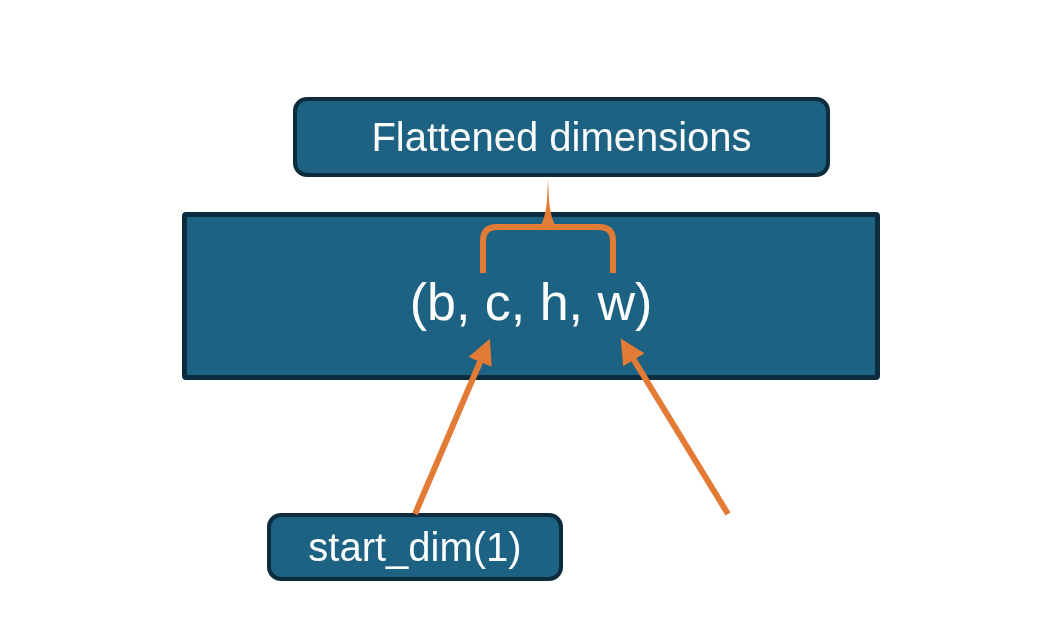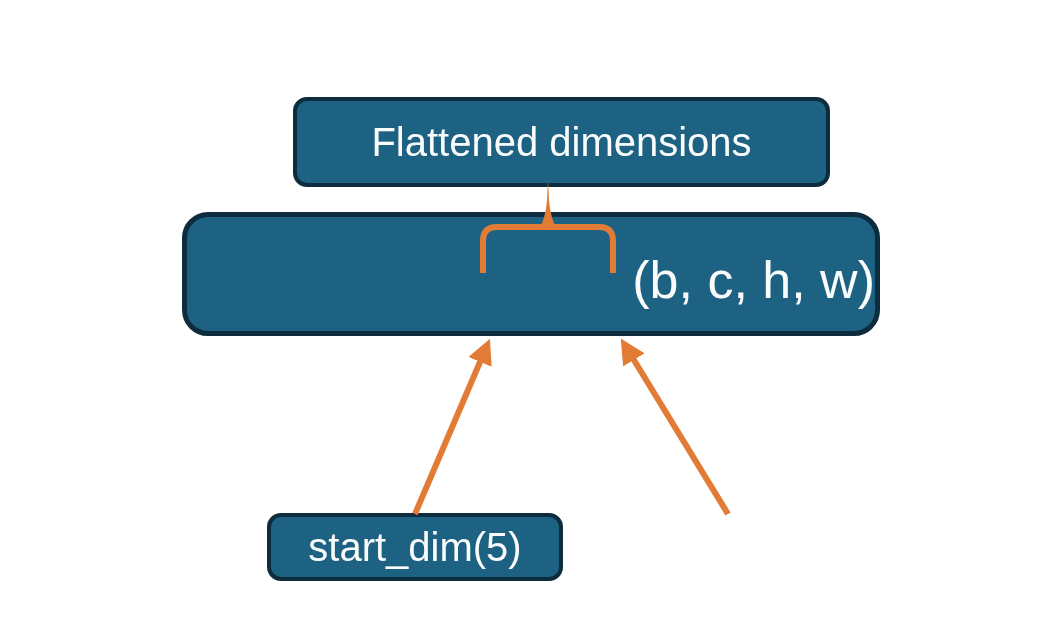--- a/index.html
+++ b/index.html
@@ -32,30 +32,29 @@
     justify-content: center;
     text-align: center;
     white-space: nowrap;
   }
   .node-label {
     display: block;
     line-height: 1;
   }
   .node-flattened {
     left: 293px; top: 97px;
-    width: 537px; height: 90px;
+    width: 537px; height: 80px;
     font-size: 40px;
   }
   .node-tensor {
     left: 182px; top: 212px;
-    width: 698px; height: 124px;
+    width: 698px; height: 168px;
     border-width: 5px;
-    border-radius: 26px;
+    border-radius: 4px;
     font-size: 52px;
-    justify-content: flex-end;
   }
   .node-tensor .node-label { padding-top: 12px; }
   .node-start-dim {
     left: 267px; top: 513px;
     width: 296px; height: 68px;
     font-size: 40px;
   }
   .node-end-dim {
     left: 580px; top: 513px;
     width: 298px; height: 68px;
@@ -84,21 +83,21 @@
 
   <div class="node node-flattened">
     <span class="node-label">Flattened dimensions</span>
   </div>
 
   <div class="node node-tensor">
     <span class="node-label">(b, c, h, w)</span>
   </div>
 
   <div class="node node-start-dim">
-    <span class="node-label">start_dim(5)</span>
+    <span class="node-label">start_dim(1)</span>
   </div>
 
 
   <svg class="overlay" viewBox="0 0 1038 632" xmlns="http://www.w3.org/2000/svg">
     <defs>
       <marker id="arrowhead" viewBox="0 0 10 10" refX="6" refY="5" markerWidth="4.2" markerHeight="4.2" orient="auto-start-reverse">
         <path d="M 0 0 L 10 5 L 0 10 z" class="connector-fill"></path>
       </marker>
     </defs>
 

